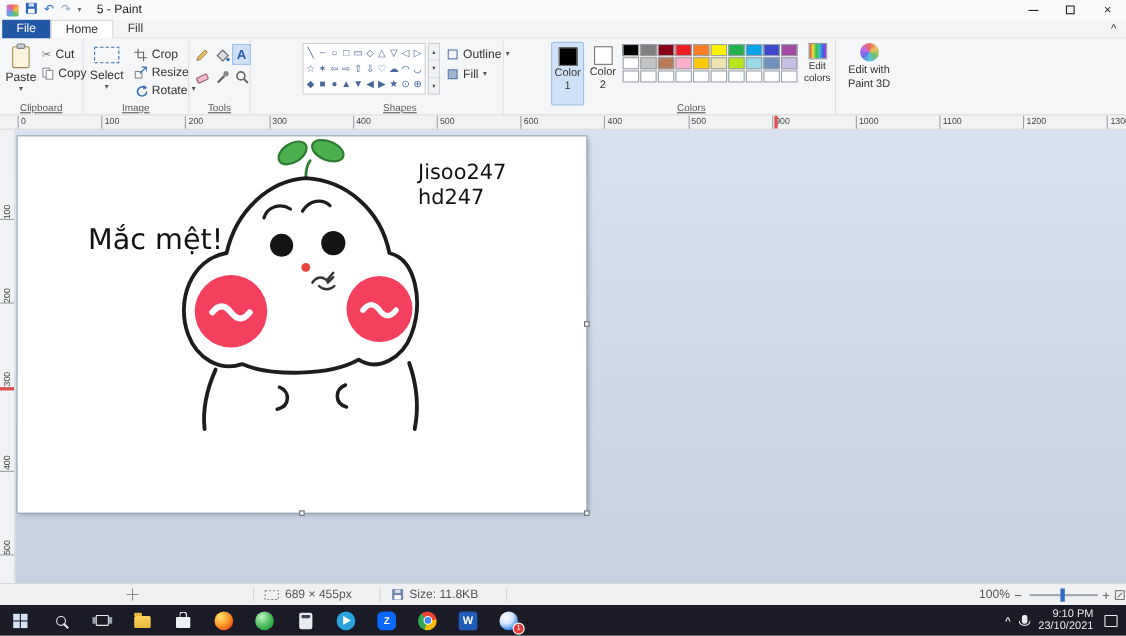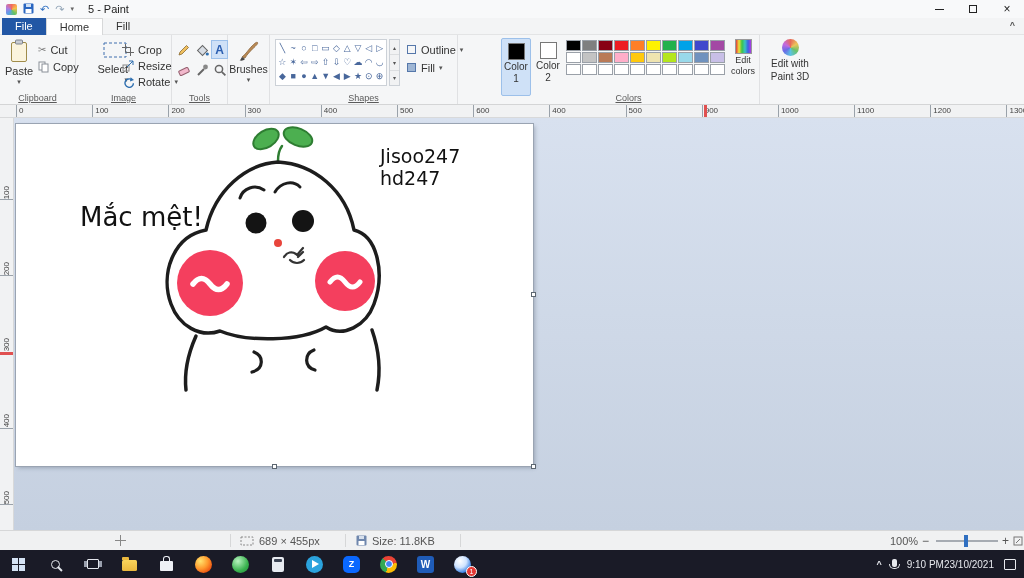--- a/index.html
+++ b/index.html
@@ -96,21 +96,21 @@
   .zl{width:17px;height:17px;border-radius:5px;background:#0a68ff;color:#fff;font-size:9px;font-weight:bold;display:flex;align-items:center;justify-content:center;}
   .chrome{width:17px;height:17px;border-radius:50%;background:conic-gradient(from -40deg,#ea4335 0 33%,#fbbc05 0 66%,#34a853 0 100%);position:relative;}
   .chrome i{position:absolute;left:4.5px;top:4.5px;width:8px;height:8px;border-radius:50%;background:#4286f5;border:1.5px solid #fff;}
   .word{width:17px;height:17px;border-radius:3px;background:#1f5cb8;color:#fff;font-size:10px;font-weight:bold;display:flex;align-items:center;justify-content:center;}
   .bapp{width:17px;height:17px;border-radius:50%;background:radial-gradient(circle at 35% 30%,#ffffff,#cfe3ff 40%,#2f7ae0 75%,#1c55aa);}
   .badge{position:absolute;right:4px;bottom:1px;min-width:11px;height:11px;border-radius:50%;background:#e53935;border:1px solid #fff;color:#fff;font-size:7px;display:flex;align-items:center;justify-content:center;}
   .tray{margin-left:auto;display:flex;align-items:center;gap:10px;padding-right:8px;color:#e7e9ee;}
   .chev{font-size:9px;font-weight:bold;}
   .mic{width:5px;height:8px;background:#e7e9ee;border-radius:2px;position:relative;margin-top:-3px;}
   .mic i{position:absolute;left:-3px;top:5px;width:11px;height:5px;border:1.2px solid #e7e9ee;border-top:none;border-radius:0 0 6px 6px;}
-  .clock{display:flex;flex-direction:row;align-items:flex-end;font-size:10px;line-height:11px;}
+  .clock{display:flex;flex-direction:column;align-items:flex-end;font-size:10px;line-height:11px;}
   .notif{width:12px;height:11px;border:1.3px solid #e7e9ee;border-radius:1px;}
 </style>
 </head>
 <body>
 
 <div class="screen">
 
   <div class="titlebar">
     <div class="qat">
       <span class="app-ico"></span>
@@ -163,21 +163,21 @@
         <svg width="11" height="12">
             <rect x="1" y="1" width="6" height="8" fill="#fff" stroke="#8a8f98"></rect>
             <rect x="4" y="3" width="6" height="8" fill="#fff" stroke="#8a8f98"></rect>
           </svg>
         <span>Copy</span>
       </div>
       <div class="glabel">Clipboard</div>
     </div>
 
     <div class="rgroup" style="left:76px;width:96px;">
-      <div class="bigbtn" style="left:10px;top:4px;width:42px;align-items:flex-end;">
+      <div class="bigbtn" style="left:0;top:4px;width:42px;">
         <svg width="26" height="22">
             <rect x="2" y="4" width="22" height="14" fill="none" stroke="#3e6fae" stroke-dasharray="3 2"></rect>
           </svg>
         <span>Select</span>
         <span class="caret">▾</span>
       </div>
       <div class="smallbtn" style="left:46px;top:7px;">
         <svg width="12" height="12">
             <path d="M3.5 0v8.5H12M0 3.5h8.5V12" fill="none" stroke="#666"></path>
           </svg>
@@ -231,30 +231,20 @@
         <span class="toolcell">
           <svg width="14" height="14">
               <circle cx="6" cy="6" r="3.6" fill="none" stroke="#666" stroke-width="1.5"></circle>
               <path d="M8.8 8.8l3.6 3.6" stroke="#666" stroke-width="1.8"></path>
             </svg>
         </span>
       </div>
       <div class="glabel">Tools</div>
     </div>
 
-    <div class="rgroup" style="left:228px;width:42px;">
-      <div class="col">
-        <svg width="24" height="22">
-            <path d="M5 18C9 15 11 11 15 7c2-2 4.5-4.5 5.5-3.5S18.5 7 16.5 9C12.5 13 10.5 15 8 19z" fill="#b98a54" stroke="#8a653c" stroke-width="0.8"></path>
-            <path d="M5 18c-1.2 1.2-1 2.8-2.4 3.2 1.8 1 4 .2 5.4-1.2z" fill="#474747"></path>
-          </svg>
-        <span>Brushes</span>
-        <span class="caret">▾</span>
-      </div>
-    </div>
 
     <div class="rgroup" style="left:270px;width:188px;">
       <div class="shapebox">
           <span class="shapecell">╲</span>
           <span class="shapecell">~</span>
           <span class="shapecell">○</span>
           <span class="shapecell">□</span>
           <span class="shapecell">▭</span>
           <span class="shapecell">◇</span>
           <span class="shapecell">△</span>

